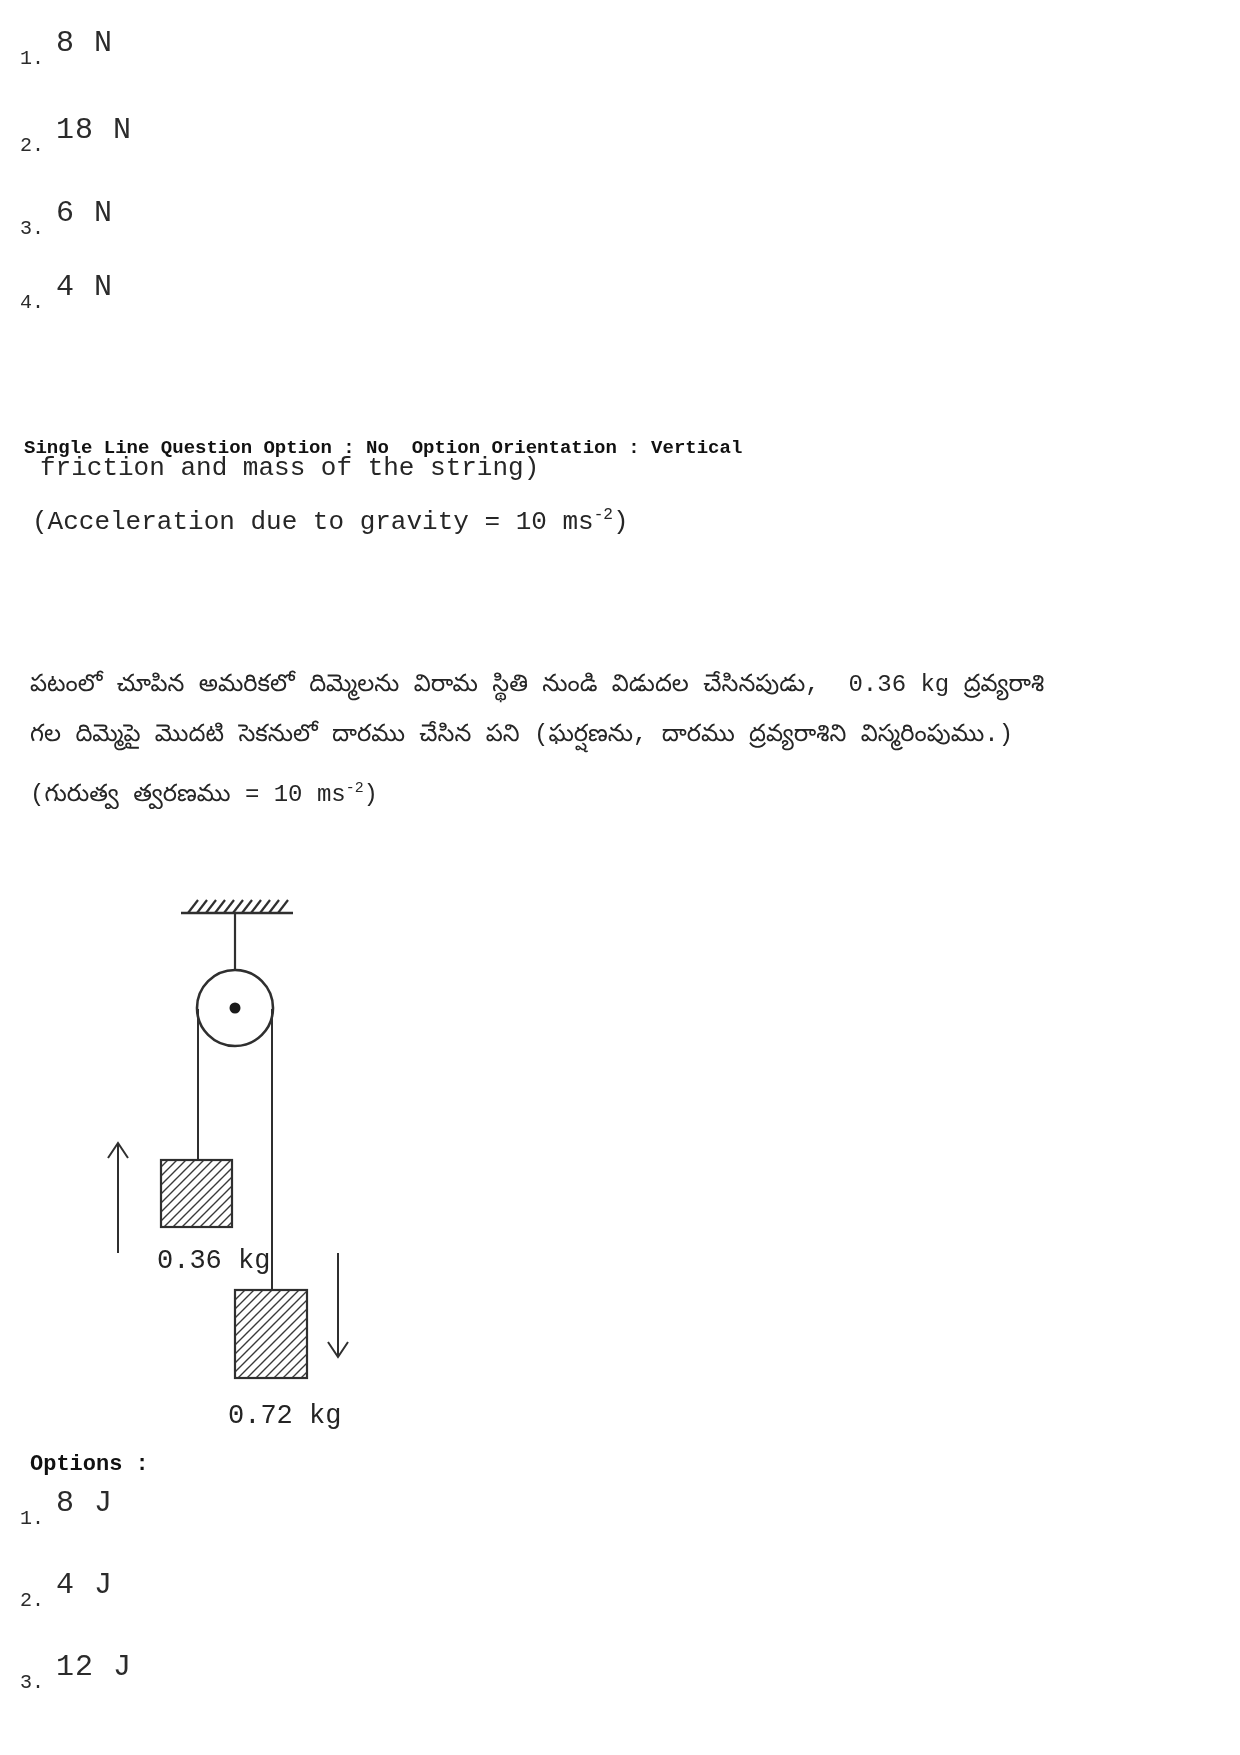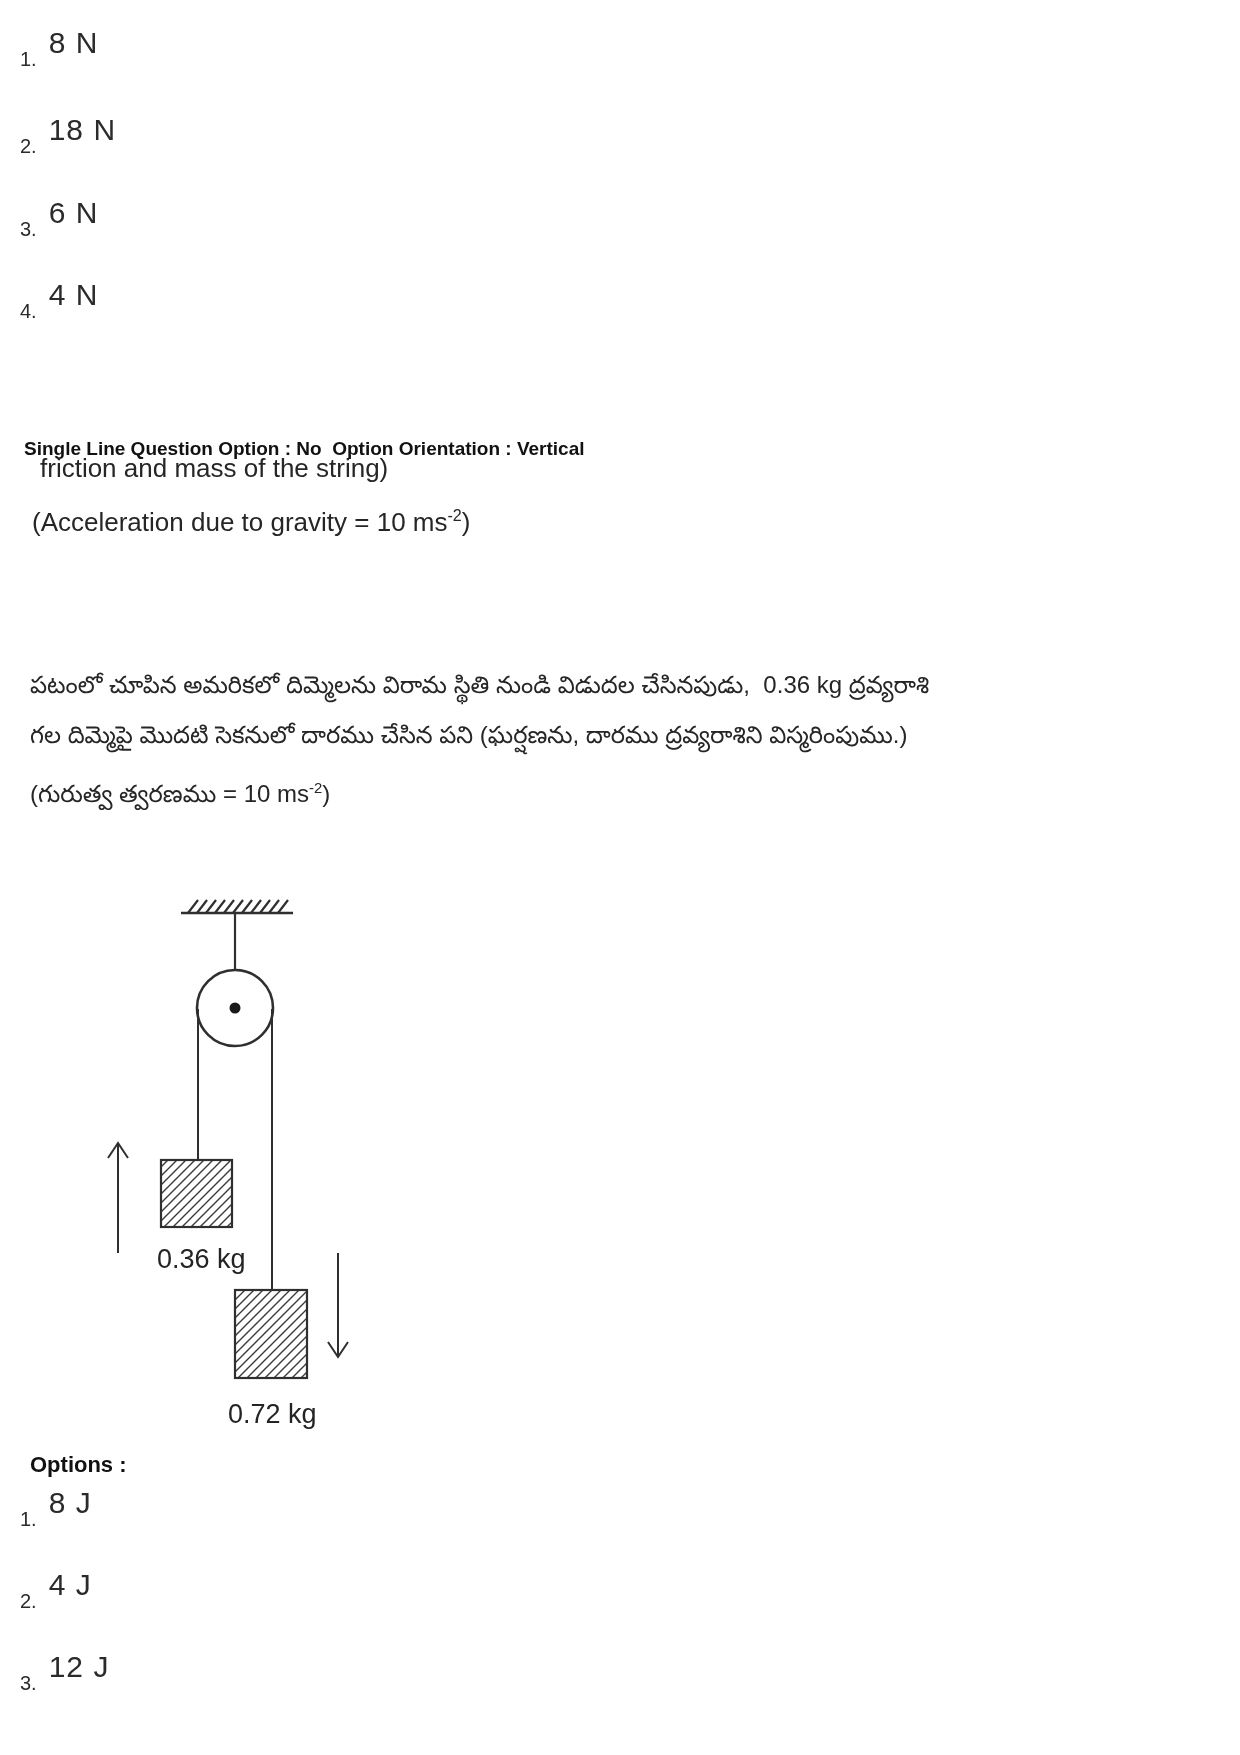--- a/index.html
+++ b/index.html
@@ -1,20 +1,20 @@
 <!DOCTYPE html>
 <html><head>
 <meta charset="utf-8">
 <style>
   html,body{margin:0;padding:0;background:#ffffff;}
   .page{
     position:relative;
     width:1240px;height:1755px;
     background:#ffffff;
-    font-family:Liberation Sans, sans-serif;
+    font-family:Liberation Mono, monospace;
     color:#242424;
     overflow:hidden;
   }
   
   .opt-row{position:absolute;left:20px;white-space:nowrap;}
   .opt-num{
     display:inline-block;
     font-size:20px;color:#2b2b2b;
     transform:translateY(13px);
     min-width:15px;margin-right:12px;
@@ -57,21 +57,21 @@
 
   <div class="opt-row" style="top:26px;">
     <span class="opt-num">1.</span><span class="opt-val">8 N</span>
   </div>
   <div class="opt-row" style="top:113px;">
     <span class="opt-num">2.</span><span class="opt-val">18 N</span>
   </div>
   <div class="opt-row" style="top:196px;">
     <span class="opt-num">3.</span><span class="opt-val">6 N</span>
   </div>
-  <div class="opt-row" style="top:278px;">
+  <div class="opt-row" style="top:270px;">
     <span class="opt-num">4.</span><span class="opt-val">4 N</span>
   </div>
 
   <div class="meta">
     <div>Single Line Question Option : No  Option Orientation : Vertical</div>
   </div>
 
   <div class="q-en">
     <div class="qline">friction and mass of the string)</div>
     <div class="grav"><span>(Acceleration due to gravity = 10 ms</span><sup class="sp">-2</sup><span>)</span></div>

